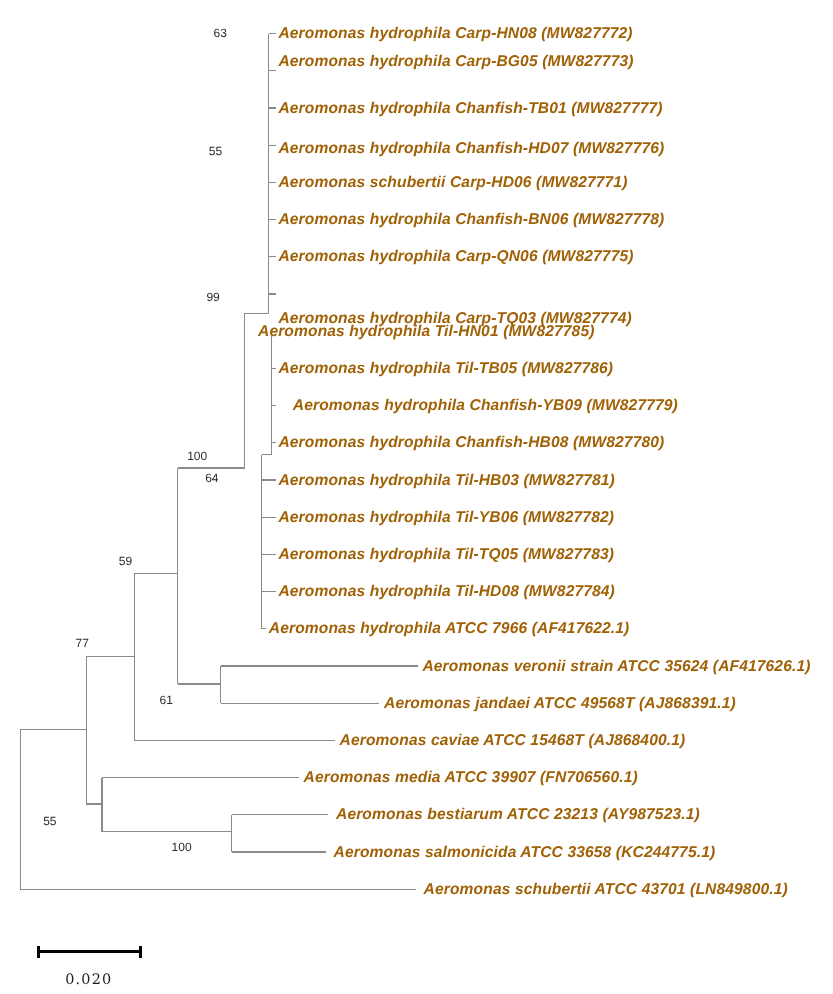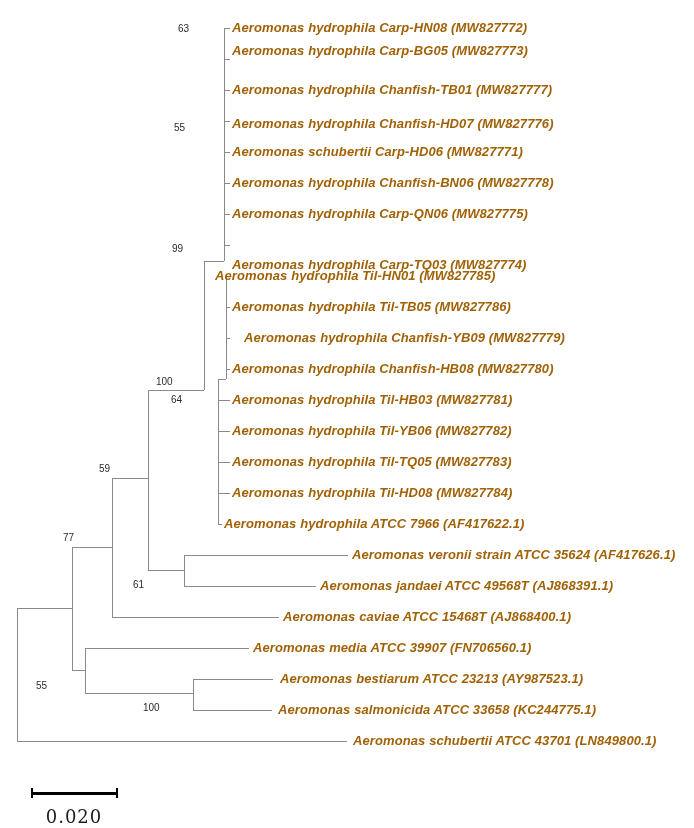--- a/index.html
+++ b/index.html
@@ -17,21 +17,21 @@
   }
   .bootstrap-label{
     position:absolute;transform:translateY(-50%);
     font-family:"Liberation Sans",sans-serif;
     font-size:10px;color:#2b2b2b;white-space:nowrap;
     text-align:left;width:44px;
   }
   .scalebar-label{
     position:absolute;transform:translate(-50%,-50%);
     font-family:"DejaVu Serif","Liberation Serif",serif;
-    font-size:18px;color:#1d1d1d;letter-spacing:1px;
+    font-size:12px;color:#1d1d1d;letter-spacing:1px;
   }
 </style>
 </head>
 <body>
 
 <div id="tree-canvas">
   <svg id="tree-svg" width="694" height="828" viewBox="0 0 694 828">
       <line x1="224" y1="28" x2="224" y2="261" stroke="#8a8a8a" stroke-width="1" shape-rendering="crispEdges"></line>
       <line x1="204" y1="261" x2="204" y2="390" stroke="#8a8a8a" stroke-width="1" shape-rendering="crispEdges"></line>
       <line x1="226" y1="276" x2="226" y2="379" stroke="#8a8a8a" stroke-width="1" shape-rendering="crispEdges"></line>

